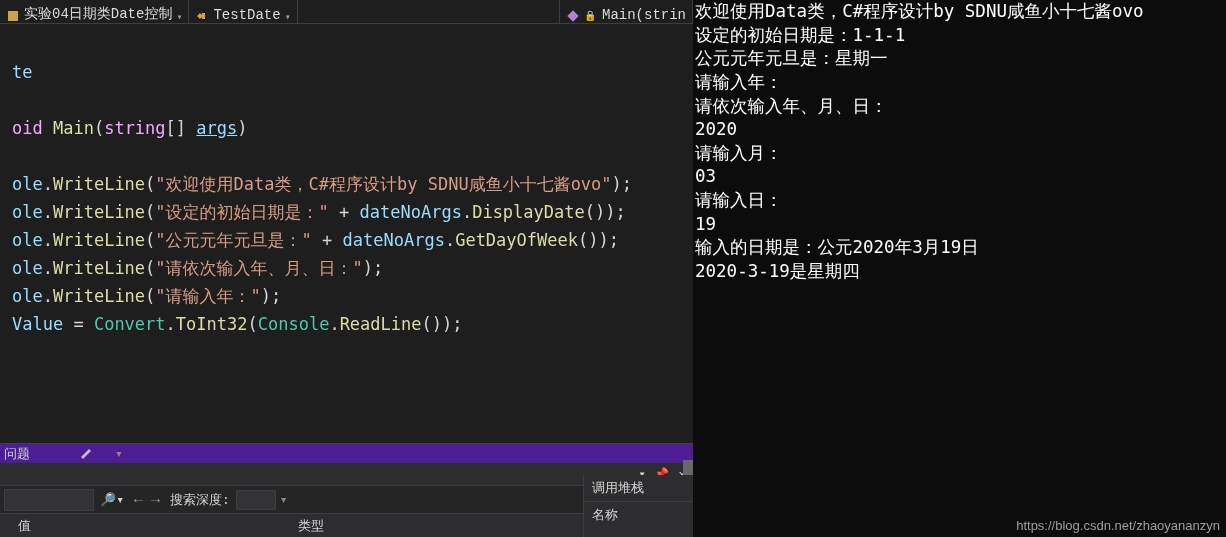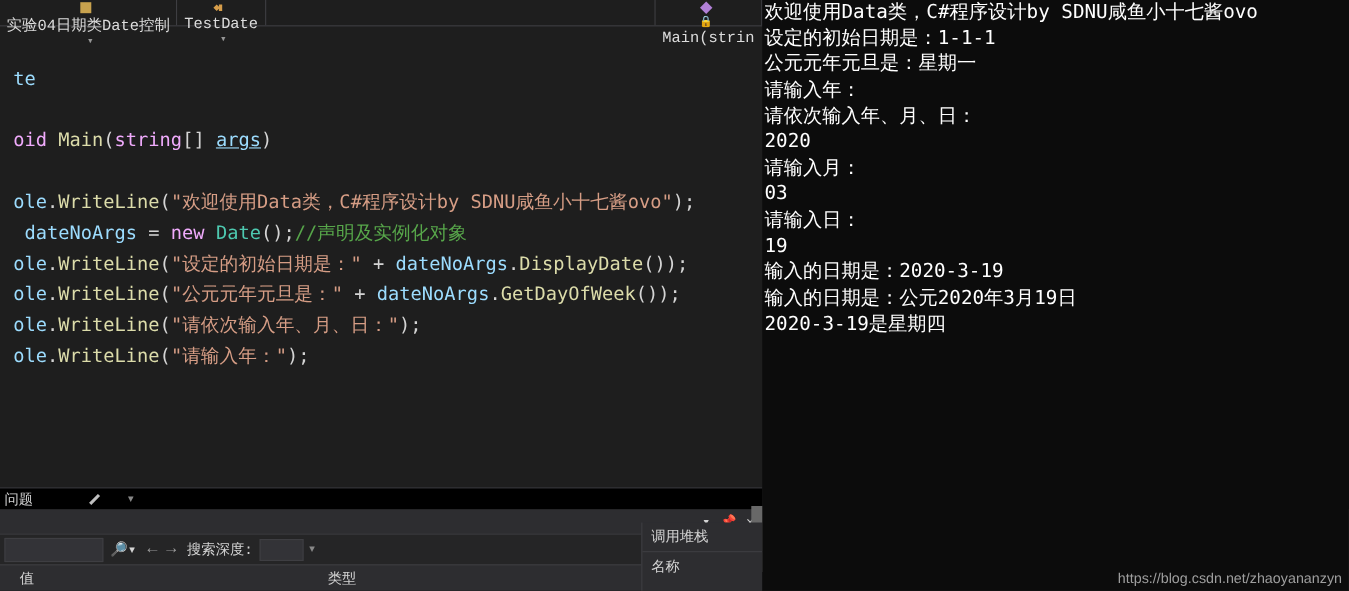--- a/index.html
+++ b/index.html
@@ -35,26 +35,25 @@
       height: 24px;
       background: #1e1e1e;
       border-bottom: 1px solid #3e3e42;
       display: flex;
       align-items: center;
       font-size: 14px;
       color: #dcdcdc;
     }
     .breadcrumb-item {
       display: flex;
-      align-items: center;
+      align-items: flex-end;
       padding: 0 6px;
       height: 100%;
       border-right: 1px solid #3e3e42;
       cursor: pointer;
-      flex-direction: column;
     }
     .breadcrumb-icon {
       width: 14px;
       height: 14px;
       margin-right: 4px;
       display: inline-flex;
       align-items: center;
       justify-content: center;
     }
     .dropdown-arrow {
@@ -75,21 +74,21 @@
     .code-line { white-space: pre; }
     .kw { color: #f0abfc; }
     .str { color: #d69d85; }
     .type { color: #4ec9b0; }
     .var { color: #9cdcfe; }
     .method { color: #dcdcaa; }
     .comment { color: #57a64a; }
     .punct { color: #d4d4d4; }
     .bottom-tabs {
       height: 20px;
-      background: #000000;
+      background: #4c1d95;
       border-top: 1px solid #3e3e42;
       display: flex;
       align-items: center;
       font-size: 13px;
       color: #d4d4d4;
       padding: 0 4px;
     }
     .bottom-tabs span { margin-right: 20px; }
     .brush-icon {
       width: 14px; height: 14px;
@@ -228,25 +227,25 @@
     </div>
   </div>
 
   <div class="code-area">
     <div class="code-line"> </div>
     <div class="code-line"><span class="var">te</span></div>
     <div class="code-line"> </div>
     <div class="code-line"><span class="kw">oid </span><span class="method">Main</span><span class="punct">(</span><span class="kw">string</span><span class="punct">[] </span><span class="var" style="text-decoration:underline">args</span><span class="punct">)</span></div>
     <div class="code-line"> </div>
     <div class="code-line"><span class="var">ole</span><span class="punct">.</span><span class="method">WriteLine</span><span class="punct">(</span><span class="str">"欢迎使用Data类，C#程序设计by SDNU咸鱼小十七酱ovo"</span><span class="punct">);</span></div>
-    <div class="code-line"><span class="var"> dateNoArgs </span><span class="punct">= </span><span class="kw">new </span><span class="type">Date</span><span class="punct">();</span><span class="comment">//声明及实例化对象</span></div>
     <div class="code-line"><span class="var">ole</span><span class="punct">.</span><span class="method">WriteLine</span><span class="punct">(</span><span class="str">"设定的初始日期是：" </span><span class="punct">+ </span><span class="var">dateNoArgs</span><span class="punct">.</span><span class="method">DisplayDate</span><span class="punct">());</span></div>
     <div class="code-line"><span class="var">ole</span><span class="punct">.</span><span class="method">WriteLine</span><span class="punct">(</span><span class="str">"公元元年元旦是：" </span><span class="punct">+ </span><span class="var">dateNoArgs</span><span class="punct">.</span><span class="method">GetDayOfWeek</span><span class="punct">());</span></div>
     <div class="code-line"><span class="var">ole</span><span class="punct">.</span><span class="method">WriteLine</span><span class="punct">(</span><span class="str">"请依次输入年、月、日："</span><span class="punct">);</span></div>
     <div class="code-line"><span class="var">ole</span><span class="punct">.</span><span class="method">WriteLine</span><span class="punct">(</span><span class="str">"请输入年："</span><span class="punct">);</span></div>
+    <div class="code-line"><span class="var">Value </span><span class="punct">= </span><span class="type">Convert</span><span class="punct">.</span><span class="method">ToInt32</span><span class="punct">(</span><span class="type">Console</span><span class="punct">.</span><span class="method">ReadLine</span><span class="punct">());</span></div>
   </div>
 
   <div class="bottom-tabs">
     <span>问题</span>
     <span style="border-left:1px solid #555;padding-left:8px"></span>
     <span class="brush-icon">
       <svg width="14" height="14" viewBox="0 0 14 14">
           <path d="M2 10 L10 2 L12 4 L4 12 Z" fill="#c0c0c0"></path>
         </svg>
     </span>
@@ -286,17 +285,16 @@
   <div>欢迎使用Data类，C#程序设计by SDNU咸鱼小十七酱ovo</div>
   <div>设定的初始日期是：1-1-1</div>
   <div>公元元年元旦是：星期一</div>
   <div>请输入年：</div>
   <div>请依次输入年、月、日：</div>
   <div>2020</div>
   <div>请输入月：</div>
   <div>03</div>
   <div>请输入日：</div>
   <div>19</div>
-  <div>输入的日期是：2020-3-19</div>
   <div>输入的日期是：公元2020年3月19日</div>
   <div>2020-3-19是星期四</div>
   <div class="watermark">https://blog.csdn.net/zhaoyananzyn</div>
 </div>
 
 </body></html>

